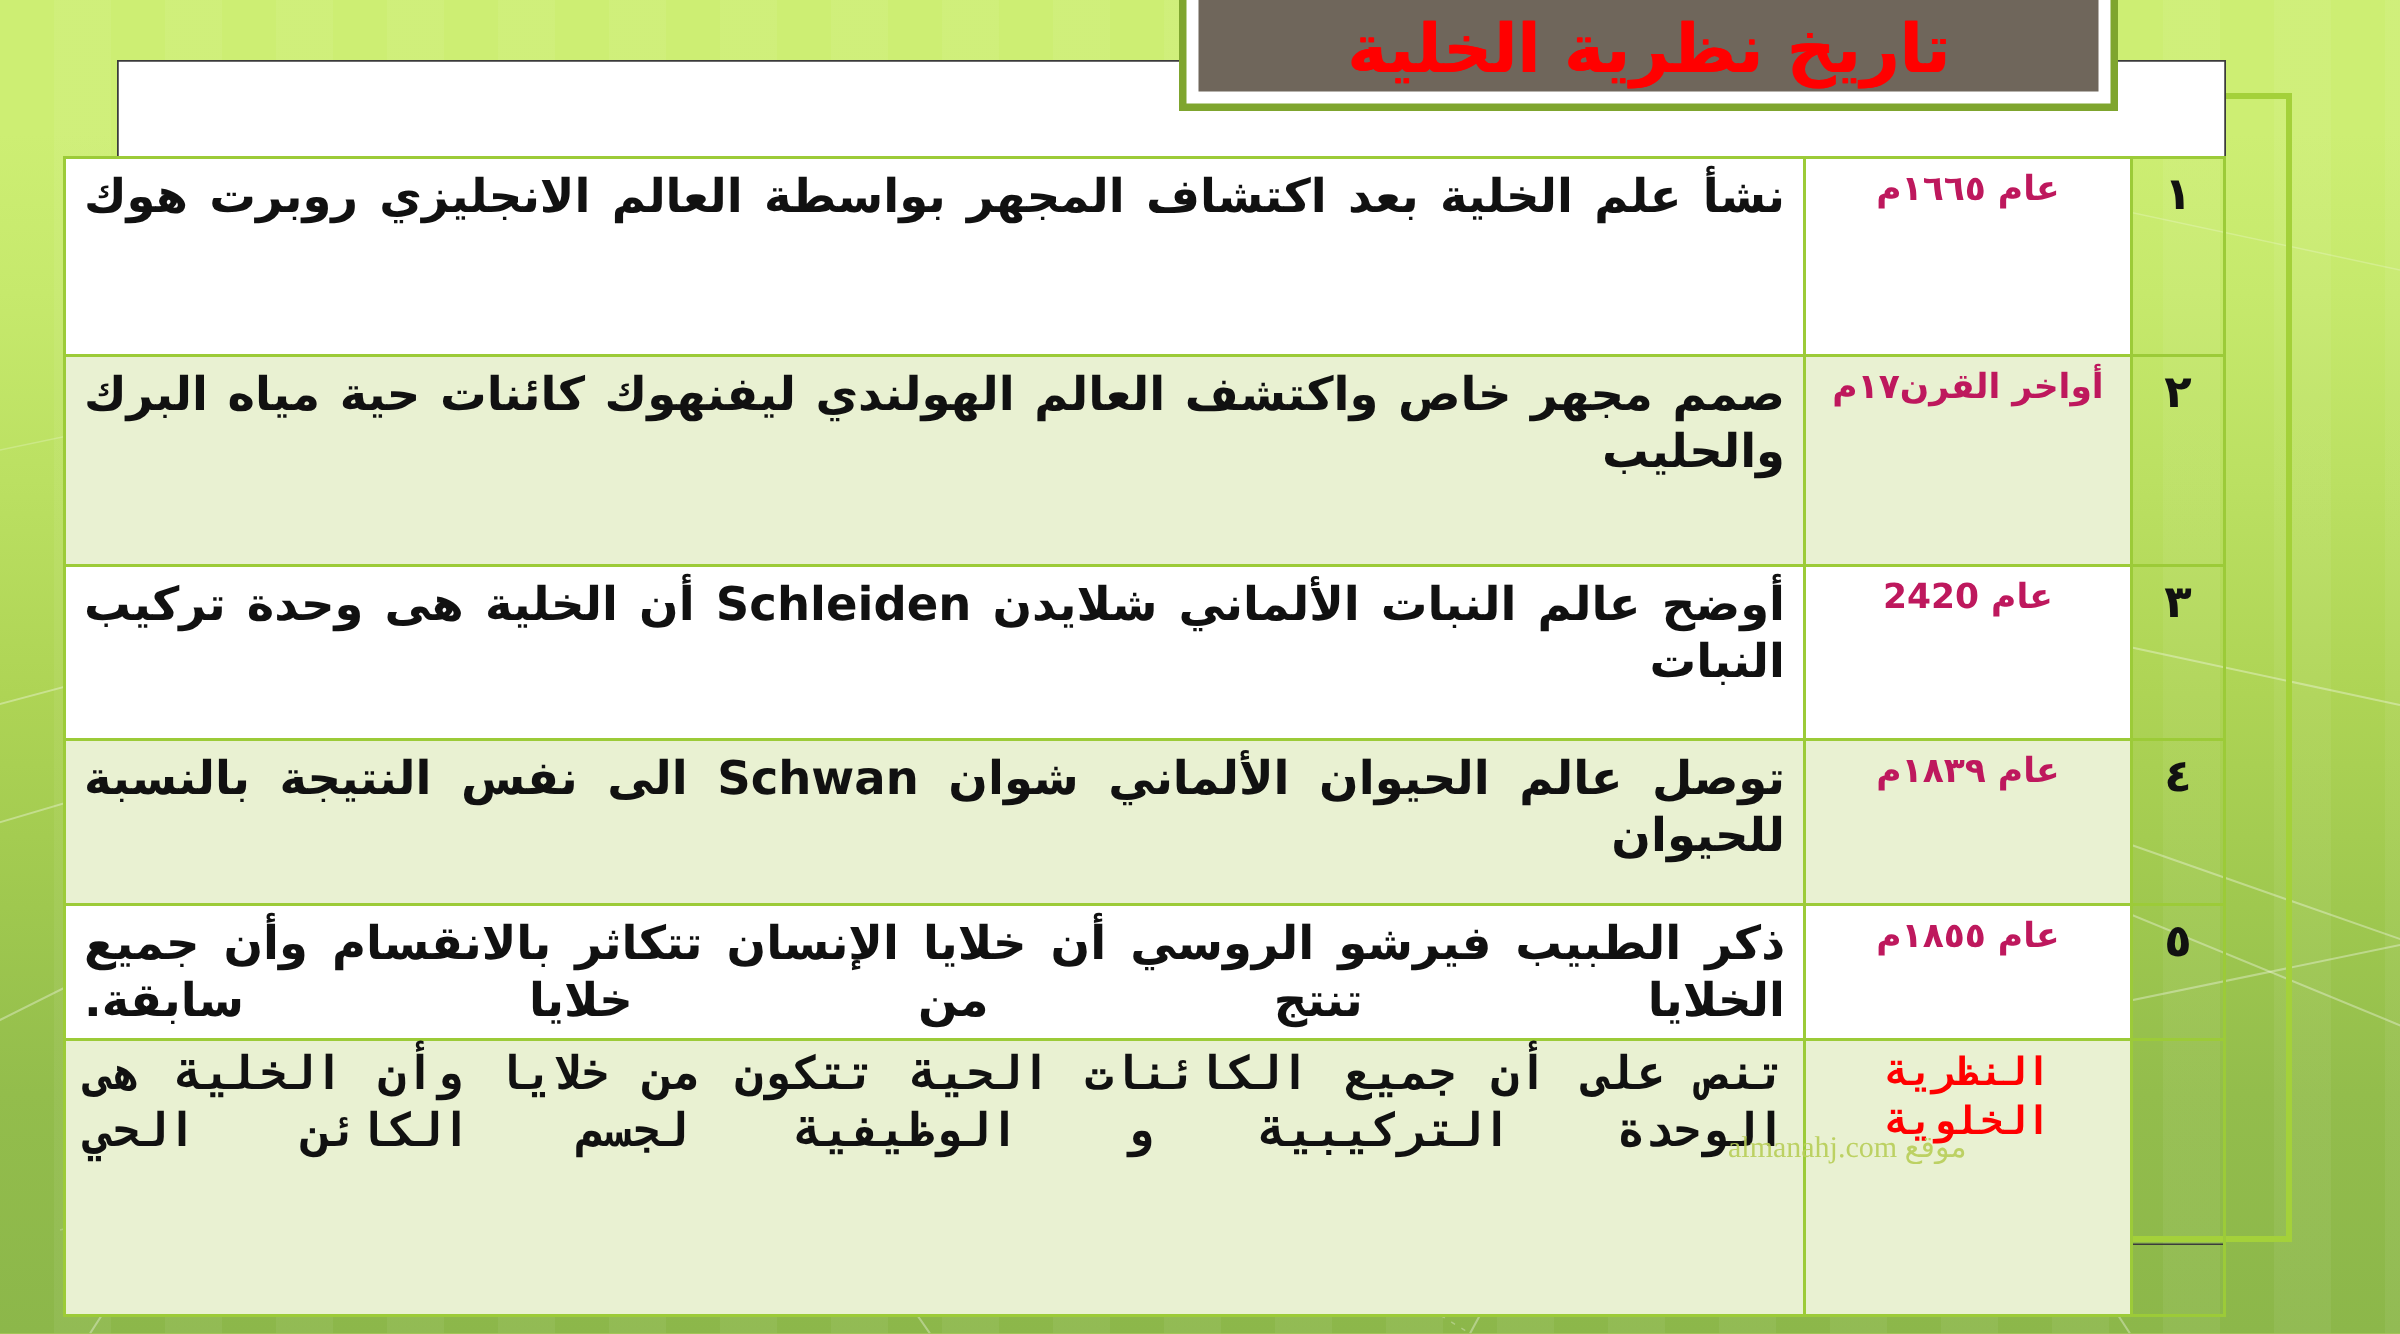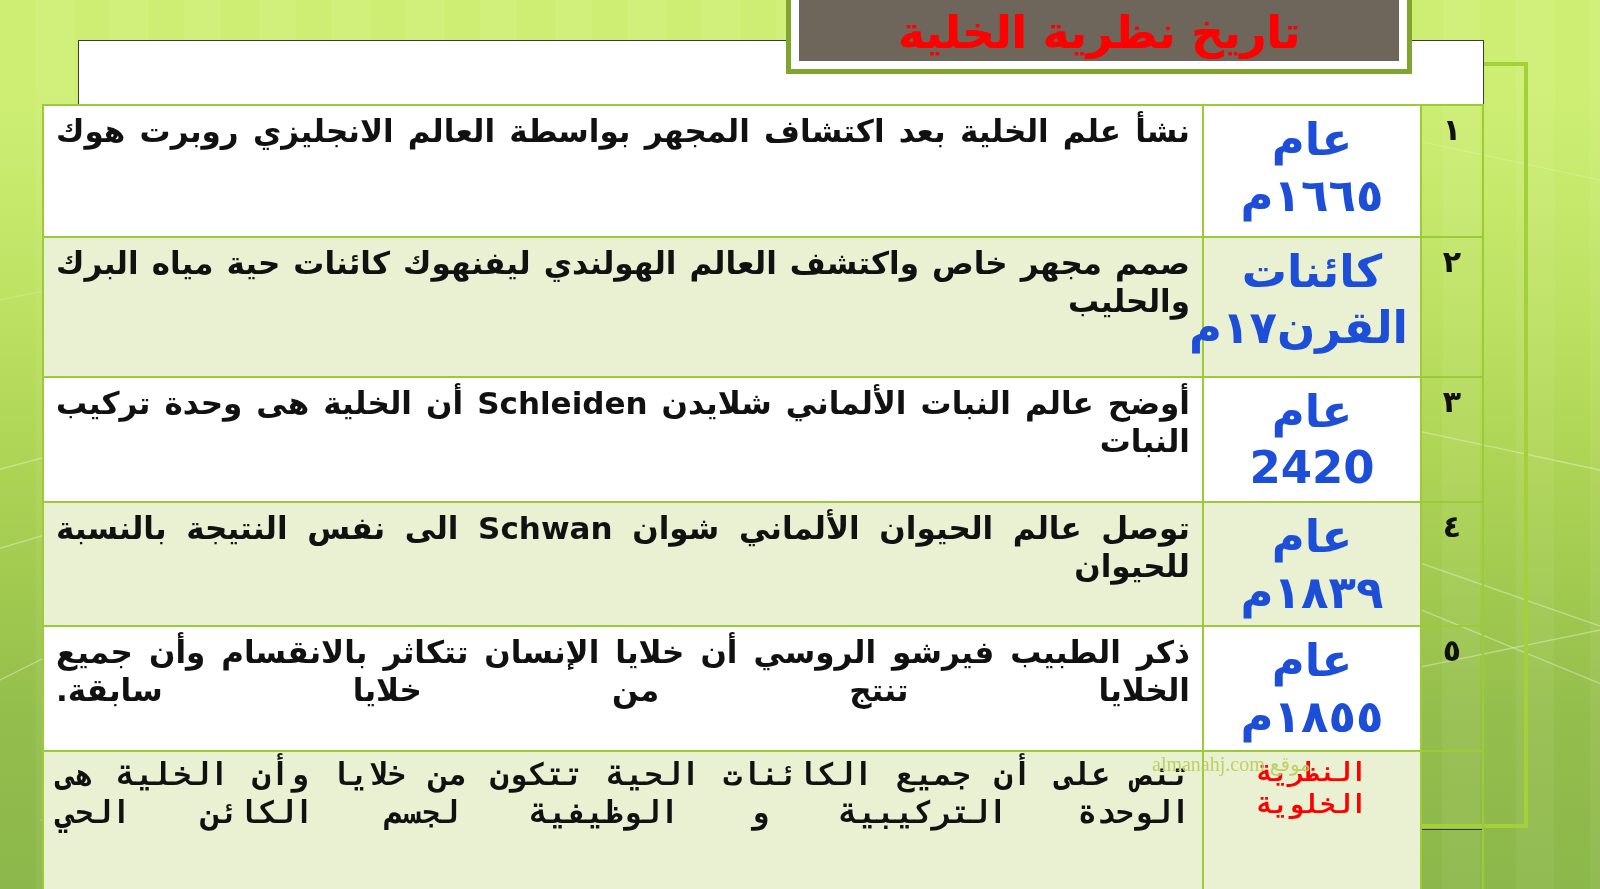--- a/index.html
+++ b/index.html
@@ -105,21 +105,21 @@
     font-size:30px;font-weight:bold;color:#111;
     padding-top:6px;
     border-top:2px solid #9ccb38;
     border-bottom:2px solid #9ccb38;
     border-right:2px solid #9ccb38;
     border-left:2px solid #9ccb38;
   }
   td.date{
     width:218px;
     text-align:center;
-    font-size:45px;font-weight:bold;color:#1d4ed8;
+    font-size:23px;font-weight:bold;color:#be185d;
     line-height:1.25;
   }
   td.desc{
     text-align:justify;
     text-align-last:justify;
     font-size:31px;font-weight:bold;color:#111;
     line-height:1.24;
     letter-spacing:0px;
   }
   tr.white td.date, tr.white td.desc{background:#ffffff;}
@@ -204,21 +204,21 @@
     <tbody>
 
       <tr class="white r1">
         <td class="num">١</td>
         <td class="date">عام ١٦٦٥م</td>
         <td class="desc">نشأ علم الخلية بعد اكتشاف المجهر بواسطة العالم الانجليزي روبرت هوك</td>
       </tr>
 
       <tr class="tint r2">
         <td class="num">٢</td>
-        <td class="date">كائنات القرن١٧م</td>
+        <td class="date">أواخر القرن١٧م</td>
         <td class="desc">صمم مجهر خاص واكتشف العالم الهولندي ليفنهوك كائنات حية مياه البرك والحليب</td>
       </tr>
 
       <tr class="white r3">
         <td class="num">٣</td>
         <td class="date">عام 2420</td>
         <td class="desc">أوضح عالم النبات الألماني شلايدن Schleiden أن الخلية هى وحدة تركيب النبات</td>
       </tr>
 
       <tr class="tint r4">

